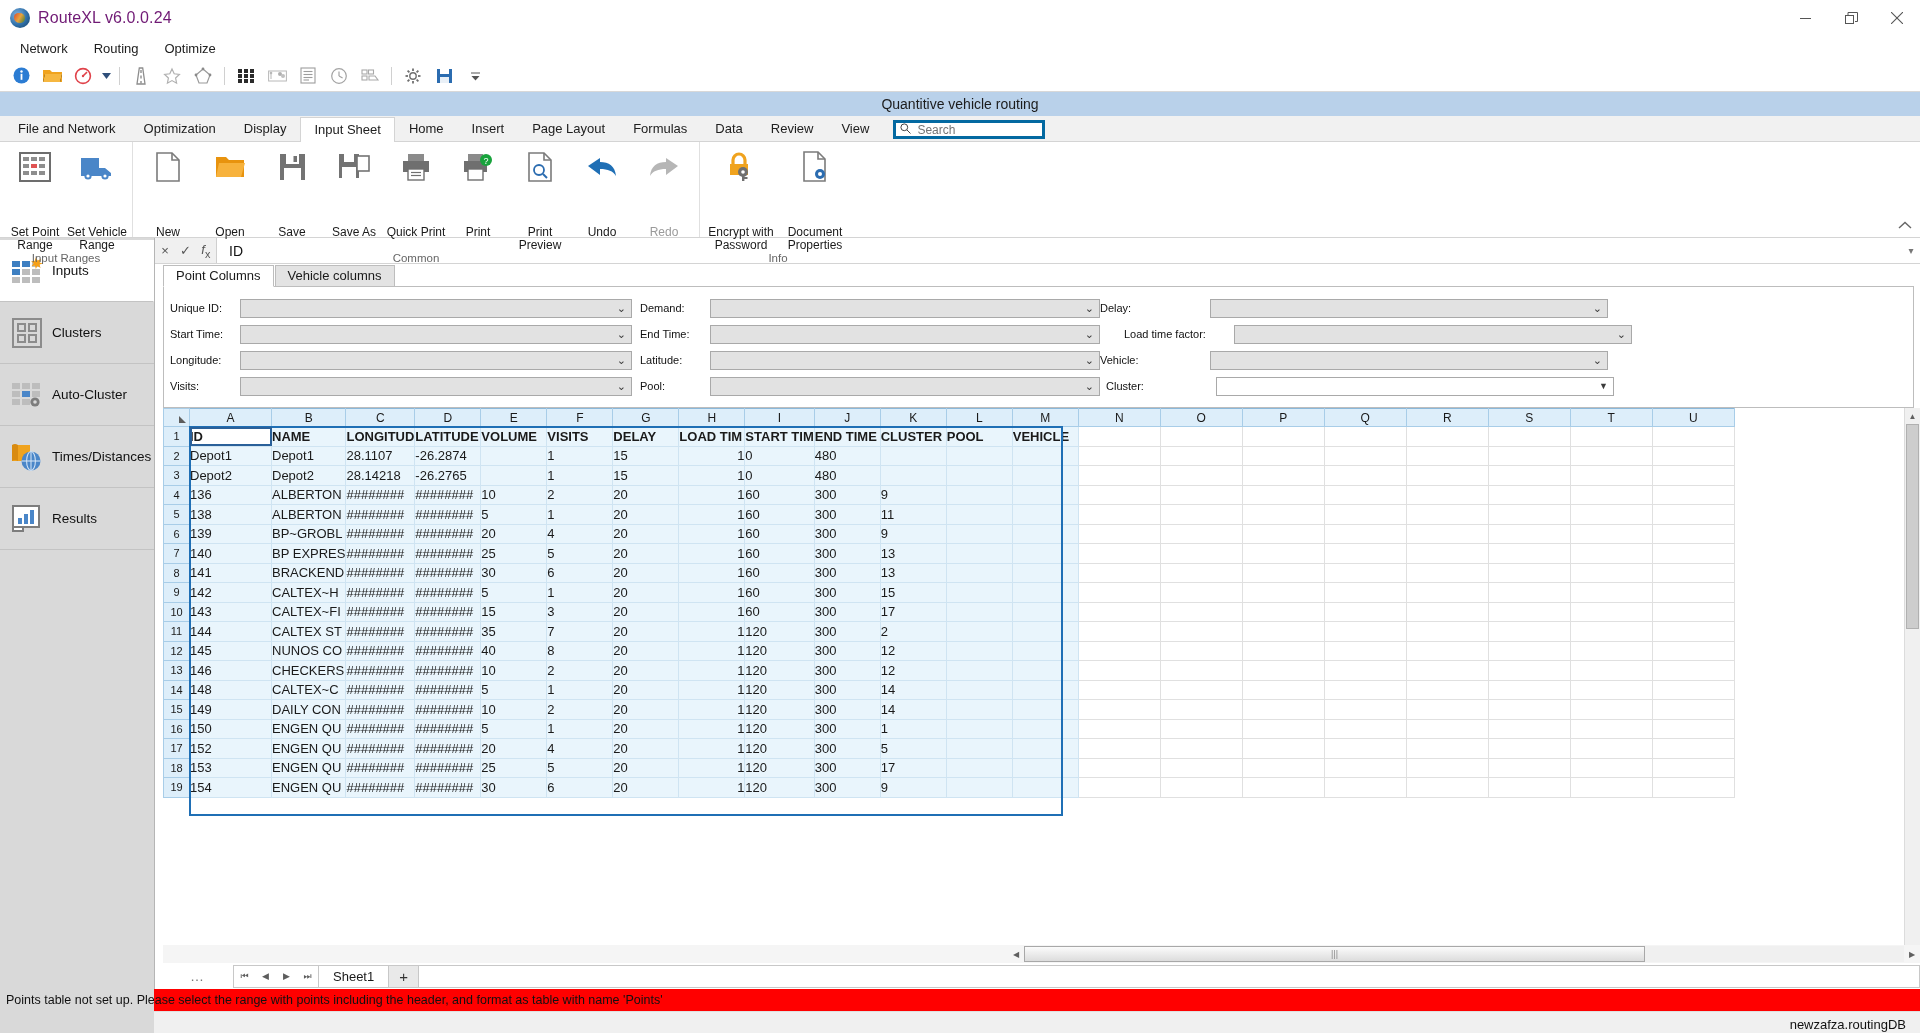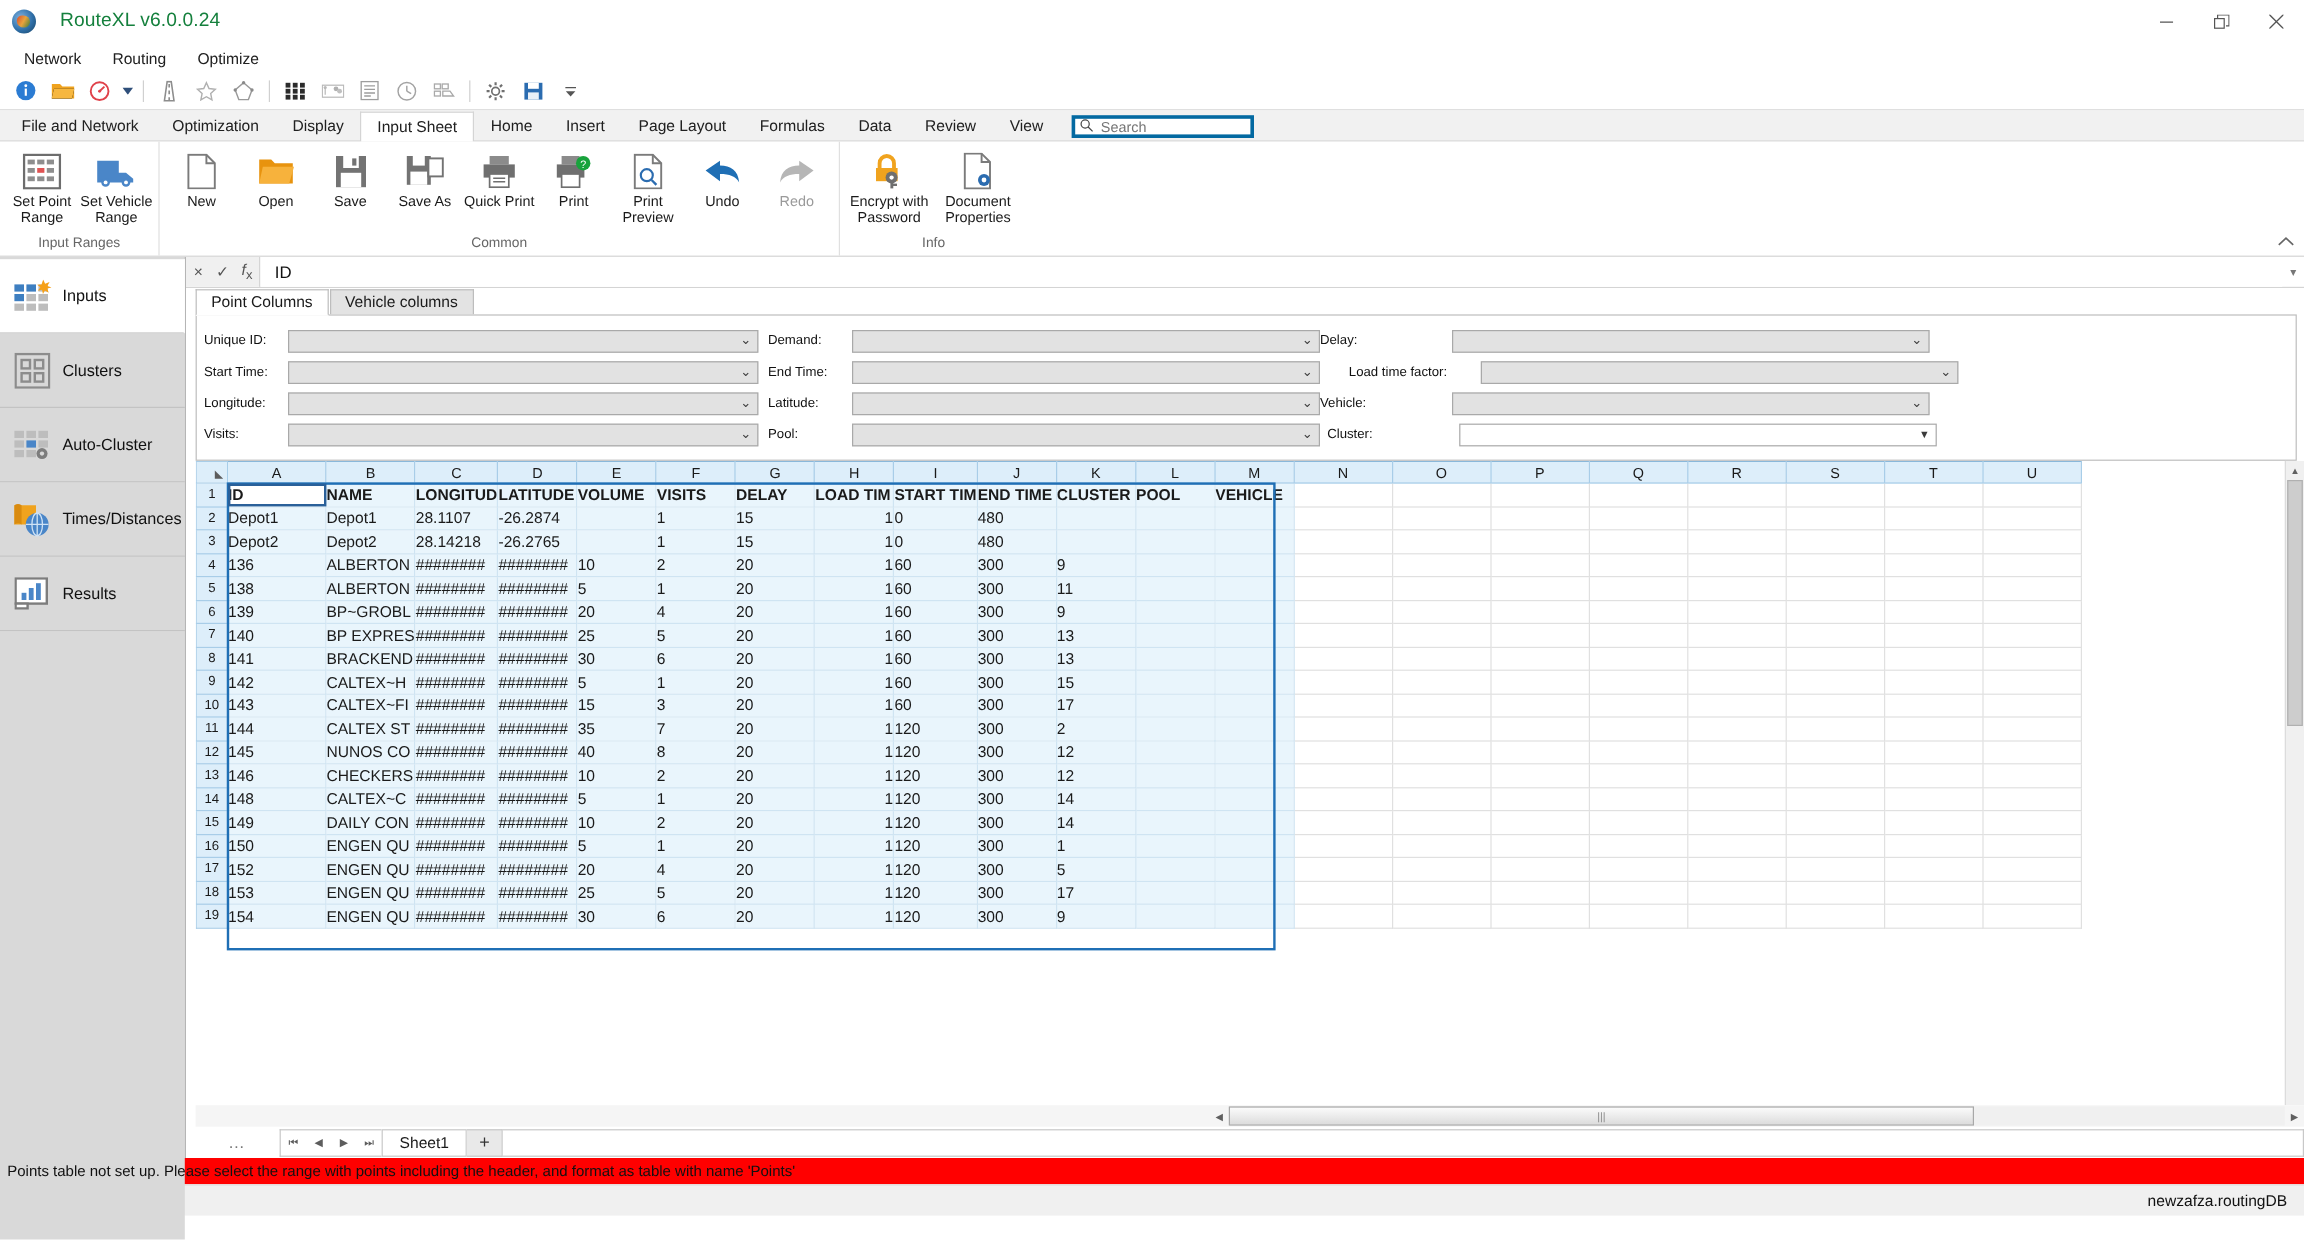--- a/index.html
+++ b/index.html
@@ -24,21 +24,21 @@
     width: 20px; height: 20px; margin-left: 10px; margin-right: 8px;
     border-radius: 50%;
     background: radial-gradient(circle at 35% 35%, #7fb2e0 0%, #2f6fa8 55%, #16405f 100%);
     position: relative; flex: none;
   }
   .app-icon::after {
     content:""; position:absolute; left:4px; top:5px; width:11px; height:10px;
     background: linear-gradient(120deg,#d94a2b 0%, #e8a33d 50%, #3a7d3a 100%);
     border-radius: 40% 50% 45% 55%;
   }
-  .app-title { font-size: 16px; color: #15803d; letter-spacing: .1px; margin-left: 12px; }
+  .app-title { font-size: 16px; color: #701a75; letter-spacing: .1px; }
   .wincontrols { position: absolute; right: 0; top: 0; height: 36px; display: flex; }
   .wc {
     width: 46px; height: 36px; display: flex; align-items: center; justify-content: center;
     color: #6a6a6a;
   }
   .wc svg { display:block; }
 
   
   .menubar {
     height: 24px; display: flex; align-items: center;
@@ -100,21 +100,21 @@
   .rgroup-label {
     text-align: center; font-size: 11.5px; color: #666; padding-bottom: 3px;
     border-top: 0; height: 16px;
   }
   .rbtn {
     width: 62px; min-height: 74px; display: flex; flex-direction: column;
     align-items: center; padding-top: 6px; gap: 2px;
   }
   .rbtn .ico { height: 34px; display: flex; align-items: center; justify-content: center; }
   .rbtn .lbl {
-    font-size: 12px; text-align: center; line-height: 13px; color: #1a1a1a; width: 62px;
+    font-size: 12px; text-align: center; line-height: 13px; color: #1a1a1a; width: 62px; margin-top: 40px;
   }
   .rbtn.wide { width: 74px; }
   .rbtn.wide .lbl { width: 74px; }
   .rbtn.disabled .lbl { color: #9a9a9a; }
   .ribbon-collapse {
     position: absolute; right: 8px; bottom: 4px; color: #666; font-size: 12px;
   }
 
   
   .body { display: flex; height: 751px; }
@@ -410,20 +410,23 @@
         </svg>
     </div>
     <div class="qt-btn">
       <svg width="9" height="10" viewBox="0 0 9 10">
           <line x1="0" y1="2" x2="9" y2="2" stroke="#555" stroke-width="1"></line>
           <polygon points="0.5,5 8.5,5 4.5,9.5" fill="#555"></polygon>
         </svg>
     </div>
   </div>
 
+  <div class="docbar">
+    <span>Quantitive vehicle routing</span>
+  </div>
 
   <div class="ribbon-tabs">
     <div class="rtab">File and Network</div>
     <div class="rtab">Optimization</div>
     <div class="rtab">Display</div>
     <div class="rtab active">Input Sheet</div>
     <div class="rtab">Home</div>
     <div class="rtab">Insert</div>
     <div class="rtab">Page Layout</div>
     <div class="rtab">Formulas</div>

